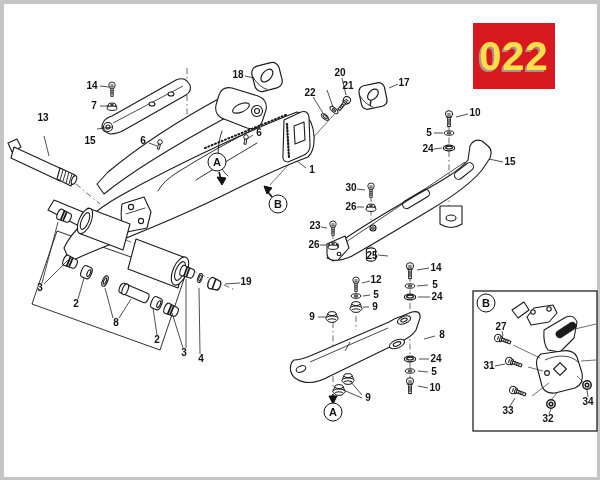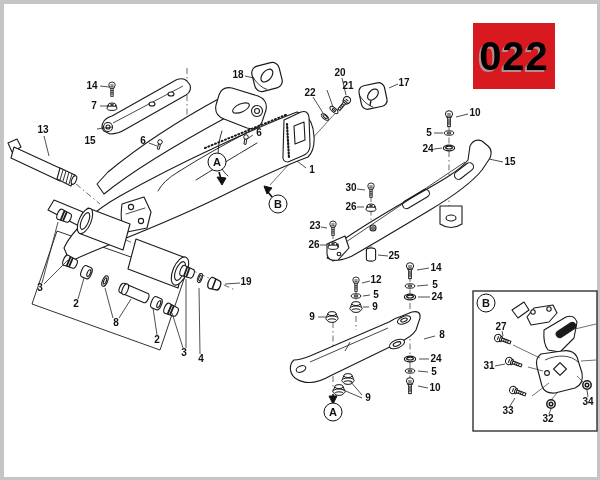--- a/index.html
+++ b/index.html
@@ -296,43 +296,43 @@
     <g stroke="#111" fill="#111">
       <path d="M219,172 L221,179" stroke-width="1.6" fill="none"></path>
       <polygon points="222,185 217,177 226,178"></polygon>
       <path d="M272,197 L268,192" stroke-width="1.6" fill="none"></path>
       <polygon points="264,186 272,188 267,194"></polygon>
       <path d="M333,394 L333,398" stroke-width="1.6" fill="none"></path>
       <polygon points="333,404 329,396 337,396"></polygon>
     </g>
   </svg>
 
-  <div class="badge" title="022" style="background: rgb(216, 25, 31); color: #000000;">022</div>
+  <div class="badge" title="022" style="background: rgb(216, 25, 31); color: #fde047;">022</div>
 
   <div style="position:absolute;left:-4px;top:-4px;width:600px;height:480px;">
       <span class="callout" style="left: 92px; top: 86px;">14</span>
       <span class="callout" style="left: 94px; top: 106px;">7</span>
       <span class="callout" style="left: 90px; top: 129px; margin-top: 12px;">15</span>
-      <span class="callout" style="left: 43px; top: 130px;">13</span>
+      <span class="callout" style="left: 43px; top: 118px;">13</span>
       <span class="callout" style="left: 143px; top: 141px;">6</span>
       <span class="callout" style="left: 259px; top: 133px;">6</span>
       <span class="callout" style="left: 238px; top: 75px;">18</span>
       <span class="callout" style="left: 310px; top: 93px; text-align: center;">22</span>
       <span class="callout" style="left: 325px; top: 86px; margin-left: 23px;">21</span>
       <span class="callout" style="left: 340px; top: 73px;">20</span>
       <span class="callout" style="left: 404px; top: 83px;">17</span>
       <span class="callout" style="left: 475px; top: 113px;">10</span>
       <span class="callout" style="left: 429px; top: 133px;">5</span>
       <span class="callout" style="left: 428px; top: 149px;">24</span>
       <span class="callout" style="left: 510px; top: 162px;">15</span>
       <span class="callout" style="left: 351px; top: 188px;">30</span>
       <span class="callout" style="left: 351px; top: 207px;">26</span>
       <span class="callout" style="left: 315px; top: 226px;">23</span>
       <span class="callout" style="left: 314px; top: 245px;">26</span>
-      <span class="callout" style="left: 394px; top: 256px; text-align: right;">25</span>
+      <span class="callout" style="left: 372px; top: 256px; text-align: right;">25</span>
       <span class="callout" style="left: 312px; top: 170px;">1</span>
       <span class="callout" style="left: 376px; top: 280px;">12</span>
       <span class="callout" style="left: 376px; top: 295px;">5</span>
       <span class="callout" style="left: 375px; top: 307px;">9</span>
       <span class="callout" style="left: 436px; top: 268px;">14</span>
       <span class="callout" style="left: 435px; top: 285px;">5</span>
       <span class="callout" style="left: 437px; top: 297px;">24</span>
       <span class="callout" style="left: 312px; top: 317px;">9</span>
       <span class="callout" style="left: 442px; top: 335px;">8</span>
       <span class="callout" style="left: 436px; top: 359px;">24</span>

